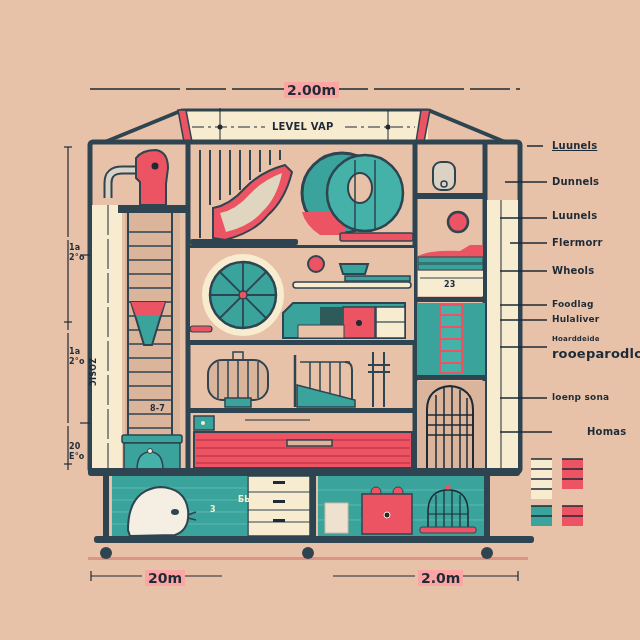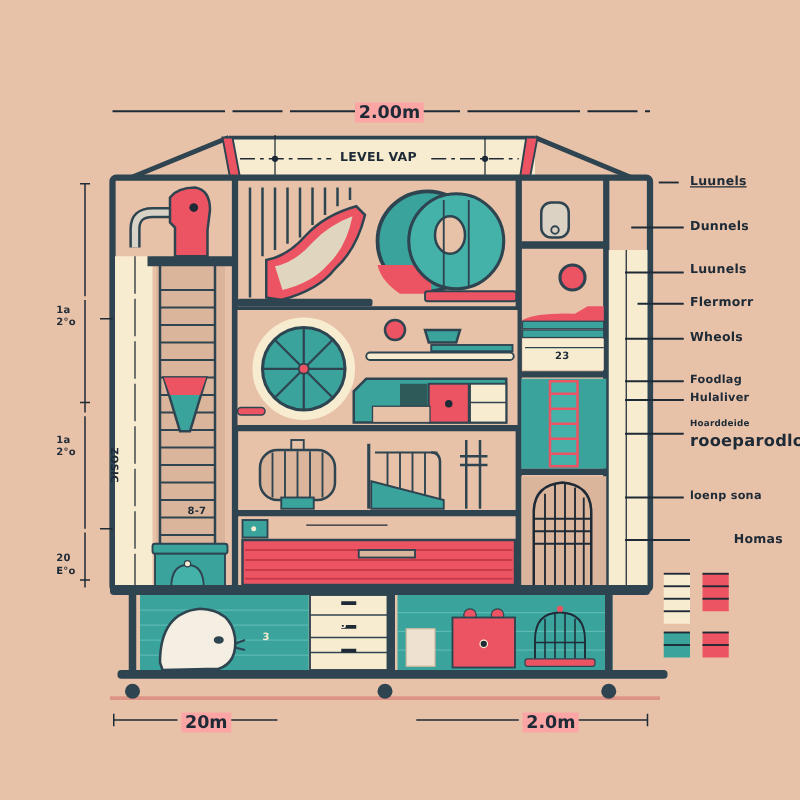--- a/index.html
+++ b/index.html
@@ -1,20 +1,20 @@
 <!DOCTYPE html>
 <html><head>
 <meta charset="utf-8">
 <style>
   html,body{margin:0;padding:0;}
   body{width:640px;height:640px;background:#e8c2a8;position:relative;overflow:hidden;font-family:"DejaVu Sans",sans-serif;}
   svg{position:absolute;left:0;top:0;}
   .lbl{position:absolute;font-family:"DejaVu Sans",sans-serif;font-weight:bold;color:#1e2a36;font-size:10px;white-space:nowrap;letter-spacing:0.2px;}
   .dim{position:absolute;font-family:"DejaVu Sans",sans-serif;font-weight:bold;color:#1e2a36;font-size:14px;background:#fca5a5;padding:0 3px;}
-  .small{font-size:8px;line-height:10px;}
+  .small{font-size:8px;line-height:10px;margin-left:24px;}
 </style>
 </head>
 <body>
 
 <svg width="640" height="640" viewBox="0 0 640 640">
 
   <rect x="88" y="557" width="440" height="3" fill="#dd9487"></rect>
 
   <line x1="90" y1="89" x2="520" y2="89" stroke="#1e2a36" stroke-width="1.5" stroke-dasharray="90 6 40 6"></line>
 
@@ -377,21 +377,21 @@
     <div>2°o</div>
   </div>
 <div class="lbl small" style="left:45px;top:442px;">
     <div>20</div>
     <div>E°o</div>
   </div>
 
 <div class="lbl" style="left:96px;top:358px;font-size:8px;transform:rotate(90deg);transform-origin:left top;">ZOSIC</div>
 <div class="lbl" style="left:150px;top:404px;font-size:8px;">8-7</div>
 <div class="lbl" style="left:444px;top:280px;font-size:8px;">23</div>
-<div class="lbl" style="left:221px;top:495px;font-size:8px;color:#f8ecd0;padding-left:44px;">БЬ</div>
+<div class="lbl" style="left:194px;top:495px;font-size:8px;color:#f8ecd0;padding-left:44px;">БЬ</div>
 <div class="lbl" style="left:210px;top:505px;font-size:8px;color:#f8ecd0;">3</div>
 
 <div class="lbl" style="left:552px;top:140px;text-decoration:underline;">Luunels</div>
 <div class="lbl" style="left:552px;top:176px;">Dunnels</div>
 <div class="lbl" style="left:552px;top:210px;">Luunels</div>
 <div class="lbl" style="left:552px;top:237px;">Flermorr</div>
 <div class="lbl" style="left:552px;top:265px;">Wheols</div>
 <div class="lbl" style="left:552px;top:299px;font-size:9px;text-align:center;">Foodlag</div>
 <div class="lbl" style="left:552px;top:314px;font-size:9px;">Hulaliver</div>
 <div class="lbl" style="left:552px;top:335px;font-size:7px;">Hoarddeide</div>

